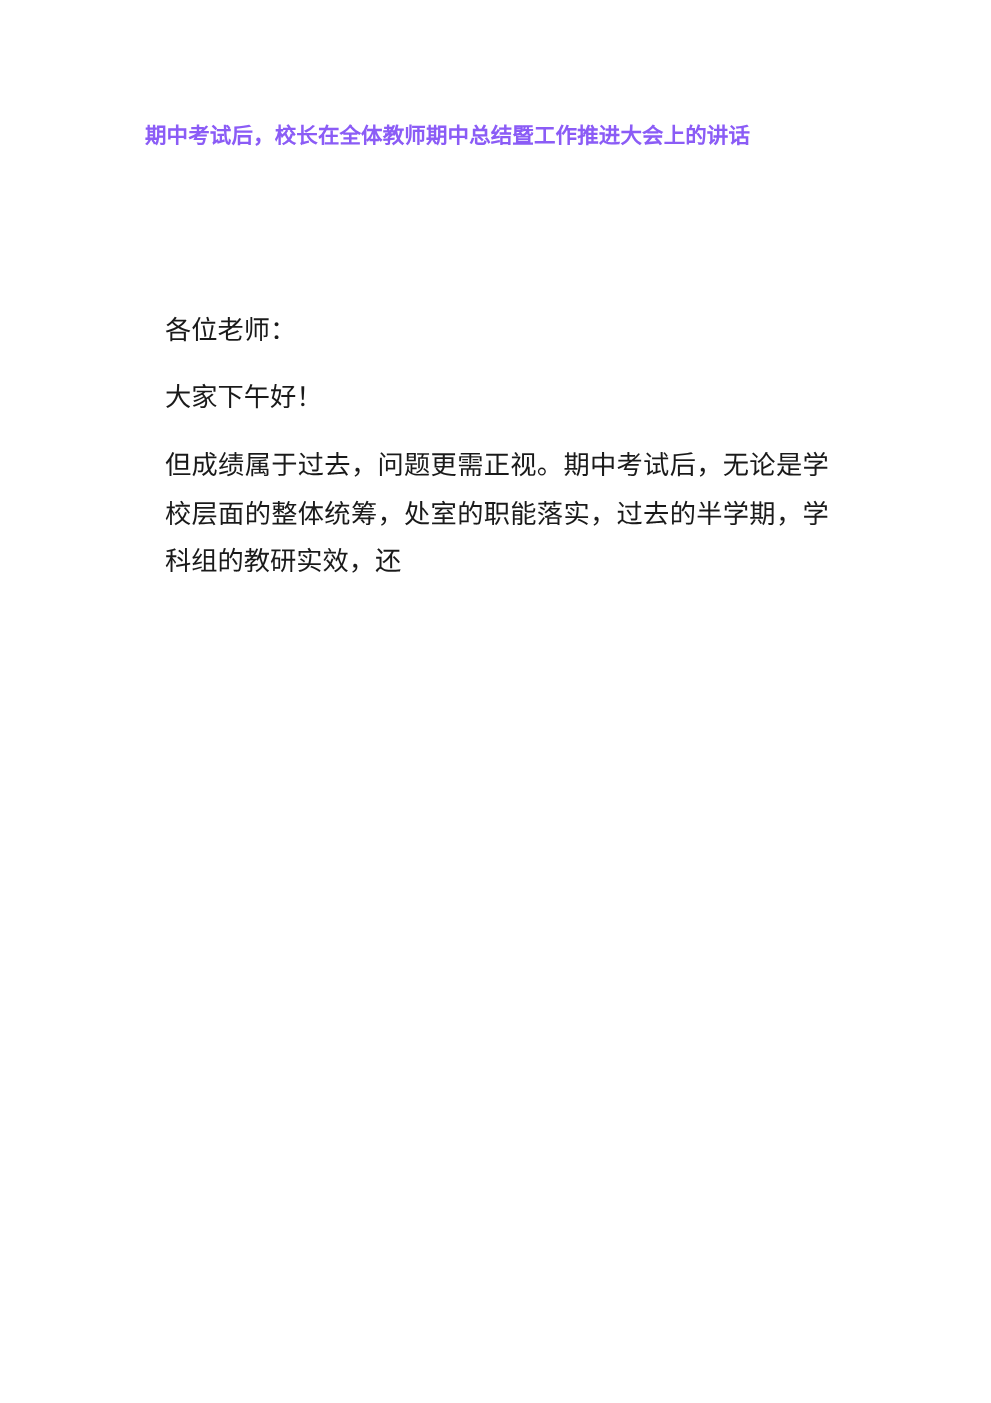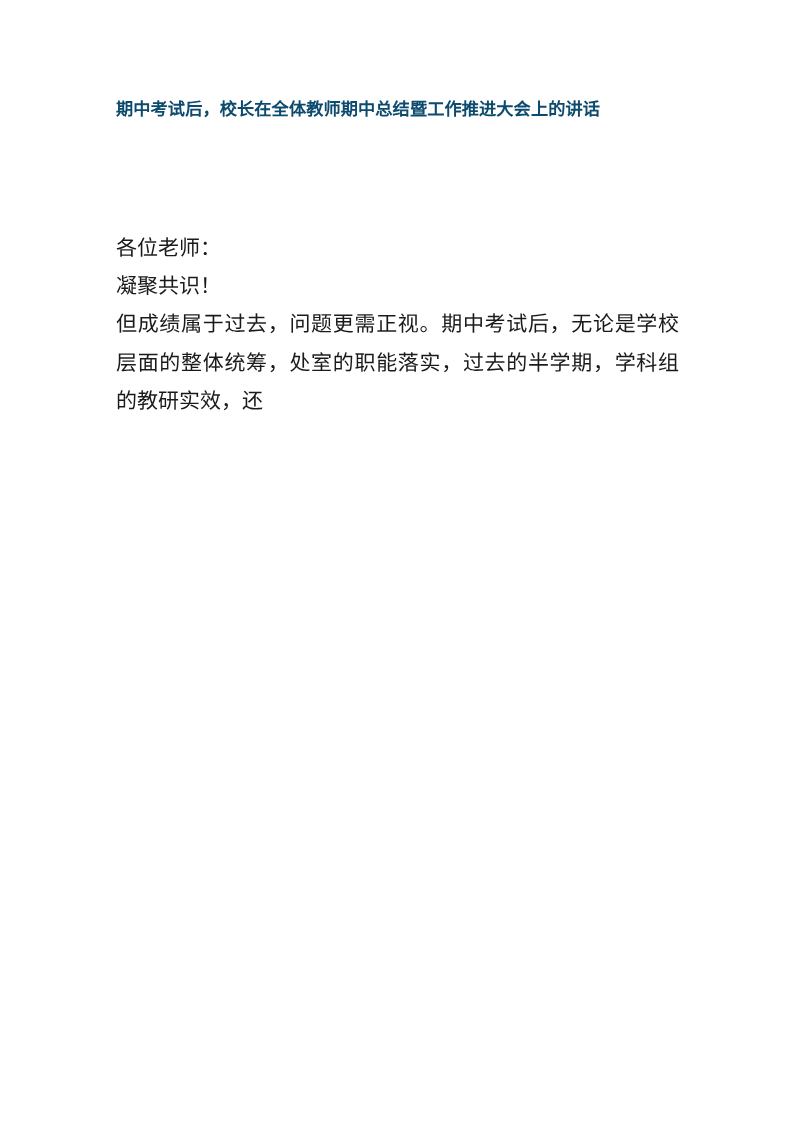--- a/index.html
+++ b/index.html
@@ -29,38 +29,38 @@
     position: absolute;
     left: 116px;
     top: 96px;
     width: 563px;
   }
 
   .doc-title {
     font-size: 17.2px;
     line-height: 26px;
     letter-spacing: 0.1px;
-    color: #0c4a6e;
+    color: #8b5cf6;
     text-align: left;
     white-space: nowrap;
     margin: 0;
     padding: 0;
   }
 
   .title-gap {
     height: 107px;
   }
 
   .doc-paragraph {
     font-size: 21px;
     line-height: 38.2px;
     color: #1a1a1a;
     text-align: justify;
     text-justify: inter-ideograph;
-    margin: 0;
+    margin: 16px;
     padding: 0;
     letter-spacing: 0;
     word-break: break-all;
   }
 
   .doc-paragraph.short {
     text-align: left;
   }
 </style>
 </head>
@@ -68,20 +68,20 @@
 
 <div class="page">
   <div class="page-body">
 
     <h1 class="doc-title">期中考试后，校长在全体教师期中总结暨工作推进大会上的讲话</h1>
 
     <div class="title-gap"></div>
 
     <p class="doc-paragraph short">各位老师：</p>
 
-    <p class="doc-paragraph short">凝聚共识！</p>
+    <p class="doc-paragraph short">大家下午好！</p>
 
 
 
     <p class="doc-paragraph">但成绩属于过去，问题更需正视。期中考试后，无论是学校层面的整体统筹，处室的职能落实，过去的半学期，学科组的教研实效，还</p>
 
   </div>
 </div>
 
 </body></html>

